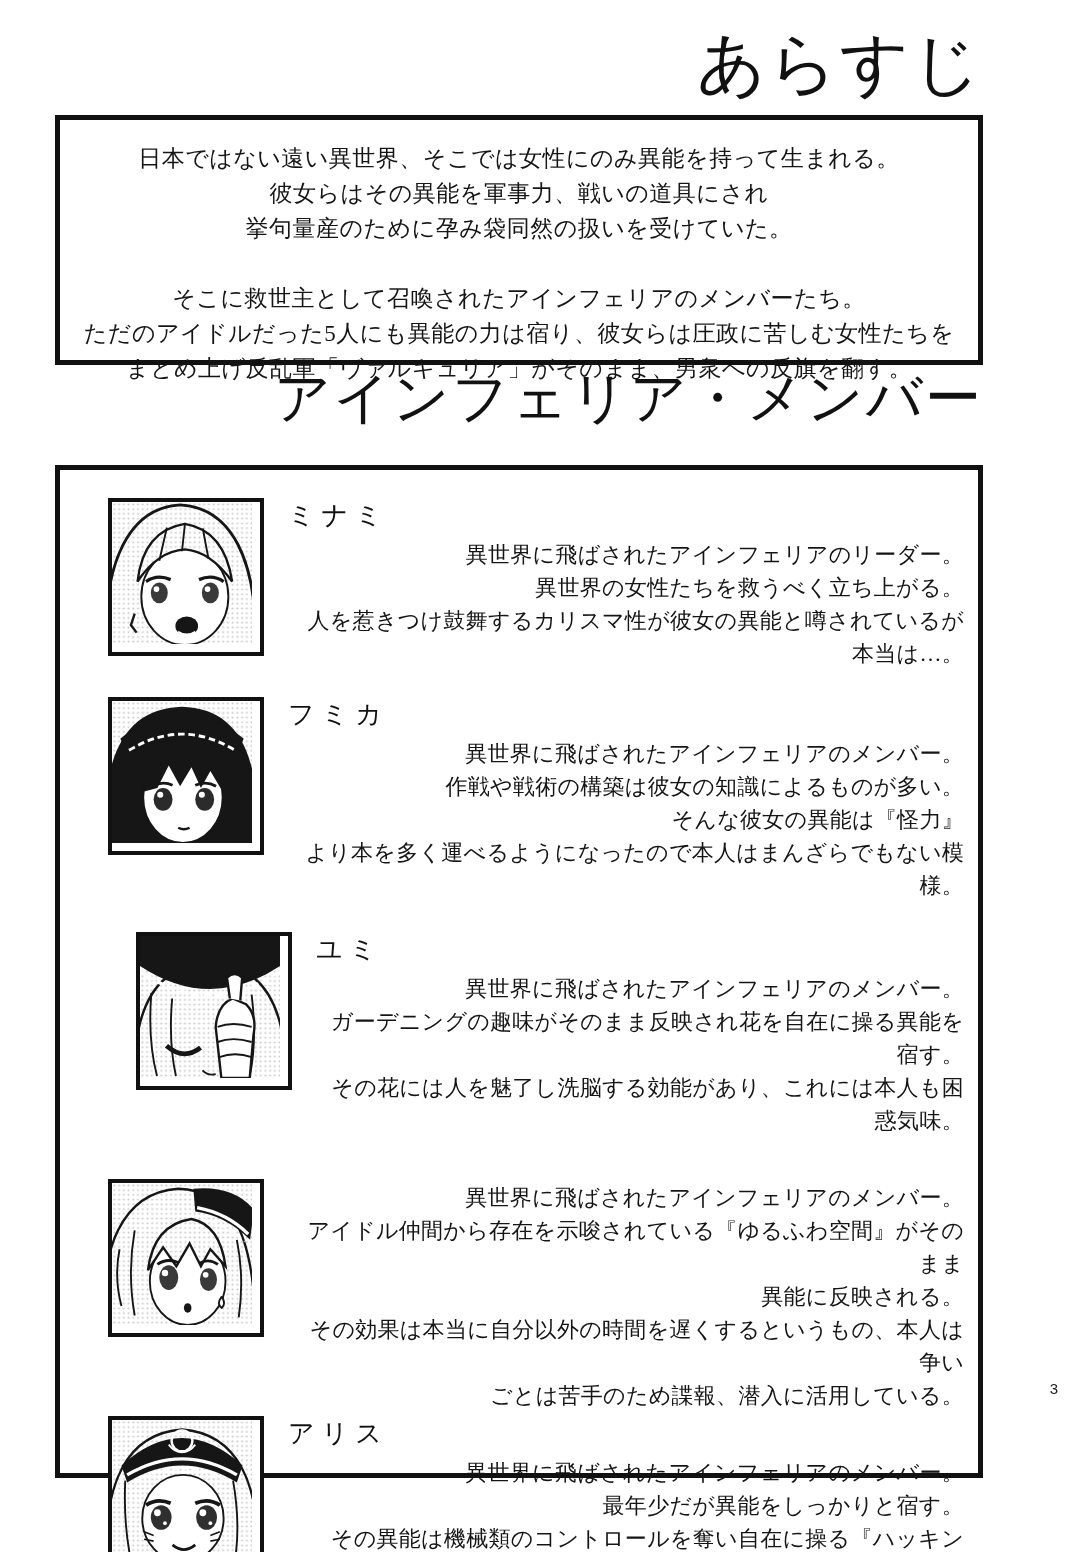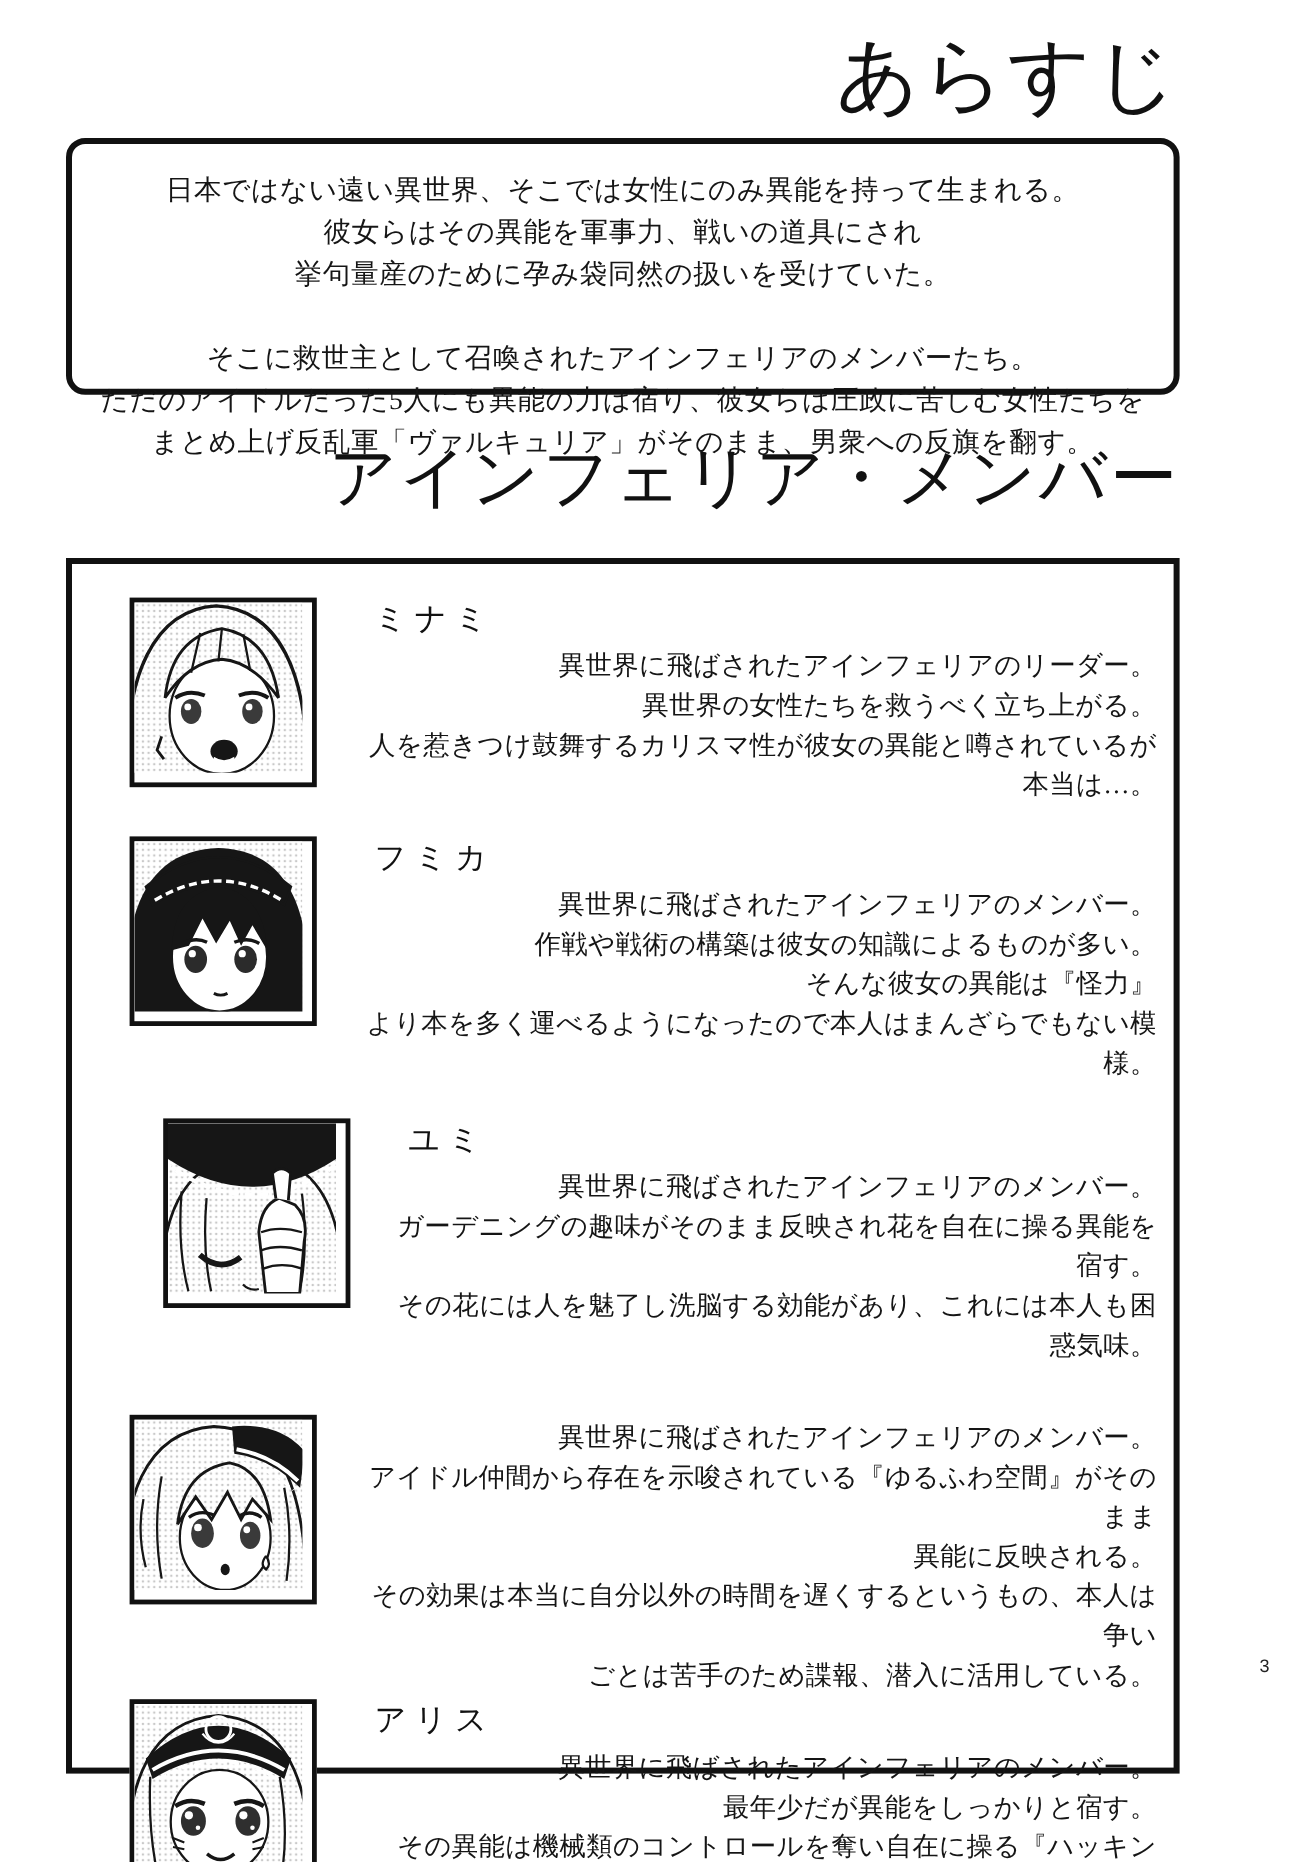--- a/index.html
+++ b/index.html
@@ -24,21 +24,21 @@
   #synopsis-title { top: 26px; font-size: 68px; line-height: 1.1; }
   #members-title  { top: 366px; font-size: 56px; line-height: 1.15; }
 
   .box {
     position: absolute;
     left: 55px; width: 928px;
     border: 5px solid #111;
     box-sizing: border-box;
     background: #fff;
   }
-  #synopsis-box { top: 115px; height: 214px; border-radius: 16px; }
+  #synopsis-box { top: 115px; height: 250px; }
   #members-box  { top: 465px; height: 1013px; }
 
   .syn-para {
     margin: 0;
     text-align: center;
     font-size: 23px;
     line-height: 35px;
     white-space: pre-line;
     letter-spacing: 0.5px;
   }
@@ -71,21 +71,20 @@
   }
   .portrait svg { display: block; }
 
   .member-text { flex: 1; min-width: 0; padding-top: 2px; }
   .member-name {
     font-size: 26px;
     letter-spacing: 7px;
     line-height: 32px;
     margin-bottom: 6px;
     color: #111;
-    margin-left: 24px;
   }
   .member-desc {
     font-size: 22px;
     line-height: 33px;
     white-space: pre-line;
     letter-spacing: 0.3px;
     text-align: right;
   }
 
   #page-number {

